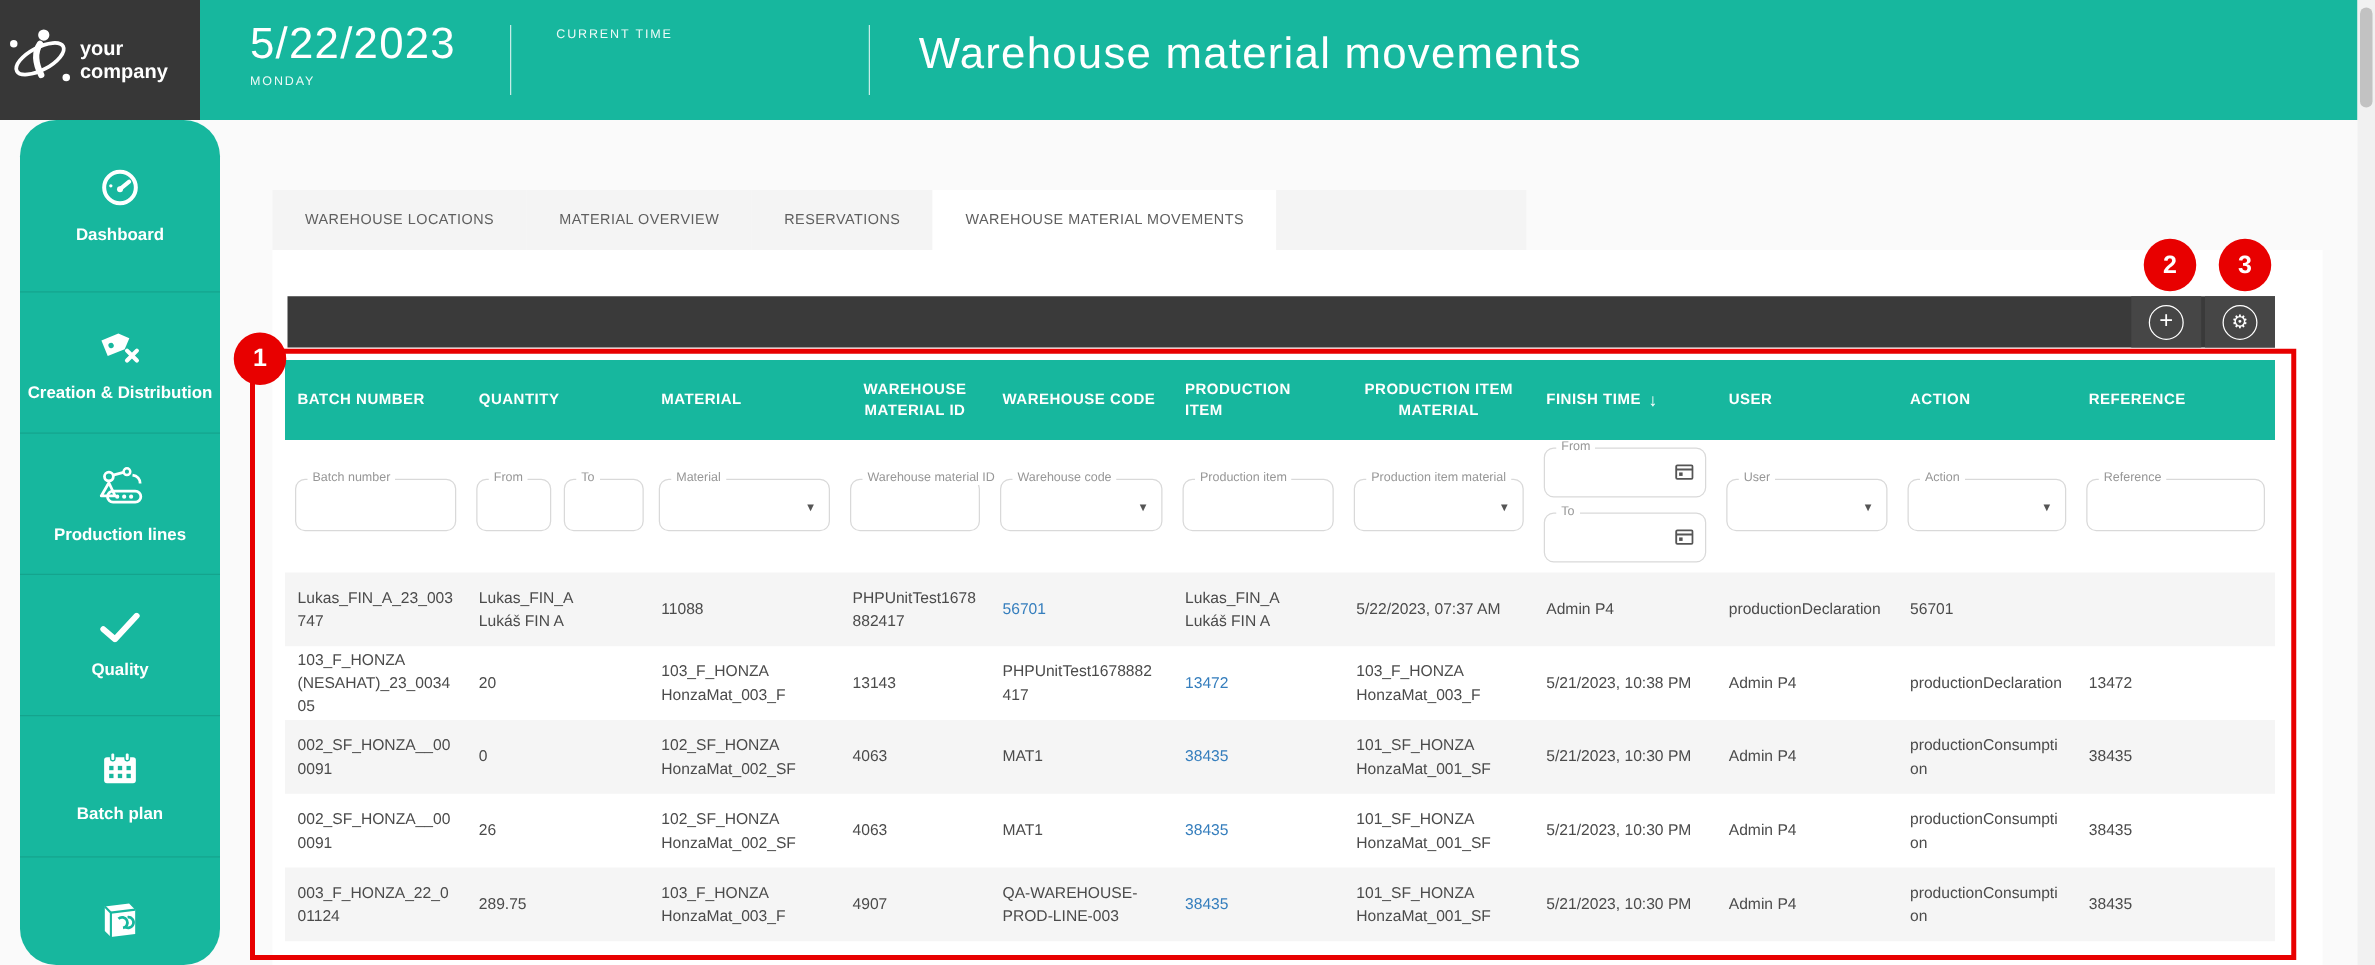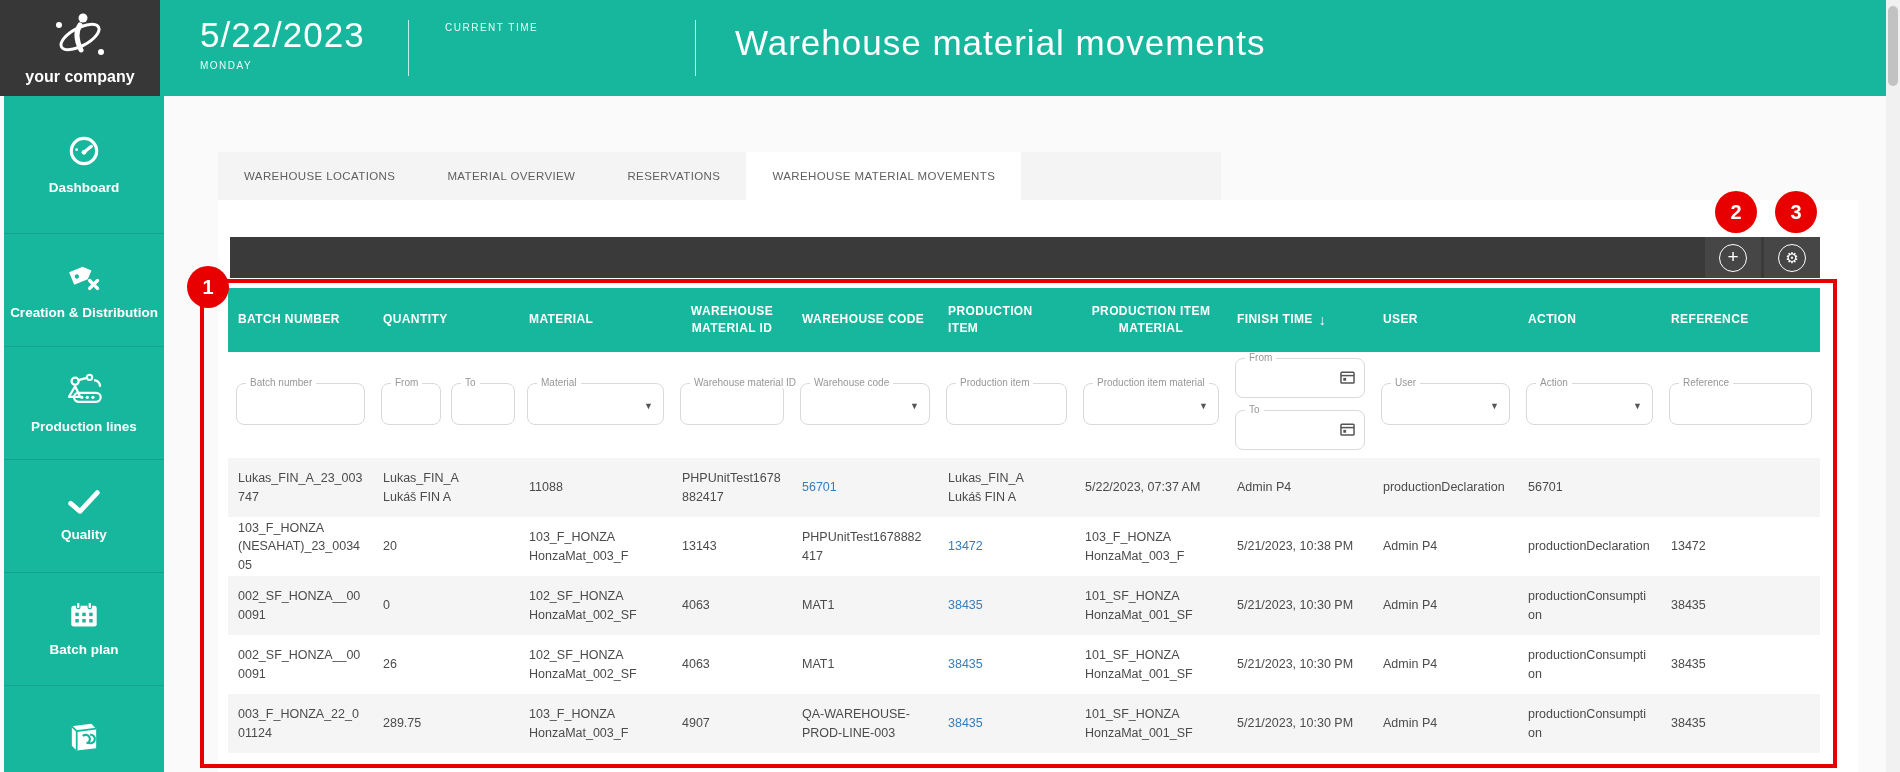--- a/index.html
+++ b/index.html
@@ -3,33 +3,33 @@
 <meta charset="utf-8">
 <style>
   html,body{margin:0;padding:0;background:#e9e9e9;}
   *{box-sizing:border-box;}
   .app{position:relative;width:1900px;height:772px;overflow:hidden;
        background:#fafafa;font-family:"Liberation Sans",sans-serif;color:#4b4b4b;}
 
   
   .header{position:absolute;left:0;top:0;width:1886px;height:96px;background:#17b79e;}
   .logo-box{position:absolute;left:0;top:0;width:160px;height:96px;background:#373737;
-            display:flex;flex-direction:column;align-items:center;justify-content:center;}
+            display:flex;align-items:center;justify-content:center;}
   .logo-text{color:#fff;font-size:16px;font-weight:bold;margin-top:2px;}
   .hdr-block{position:absolute;top:16px;color:#fff;}
   .hdr-big{font-size:35px;font-weight:300;letter-spacing:1px;line-height:38px;white-space:nowrap;}
   .hdr-small{font-size:10px;letter-spacing:1.5px;margin-top:6px;color:rgba(255,255,255,.92);}
   .hdr-divider{position:absolute;top:20px;width:1px;height:56px;background:rgba(255,255,255,.75);}
 
   
   .scrollbar{position:absolute;right:0;top:0;width:14px;height:772px;background:#f1f1f1;}
   .scroll-thumb{position:absolute;left:2px;top:6px;width:10px;height:80px;background:#c2c2c2;border-radius:5px;}
 
   
-  .sidebar{position:absolute;left:4px;top:96px;width:160px;height:676px;background:#17b79e;overflow:hidden;}
+  .sidebar{position:absolute;left:16px;top:96px;width:160px;height:676px;background:#17b79e;overflow:hidden;border-radius:29px;}
   .side-item{display:flex;flex-direction:column;align-items:center;justify-content:center;
              height:113px;border-bottom:1px solid rgba(0,0,0,.10);cursor:pointer;}
   .side-item:first-child{height:138px;}
   .side-label{color:#fff;font-size:13.5px;font-weight:600;margin-top:9px;text-align:center;padding:0 4px;}
 
   
   .tabbar{position:absolute;left:218px;top:152px;height:48px;display:flex;}
   .tab{height:48px;display:flex;align-items:center;padding:0 26px;background:#f4f4f4;
        font-size:11.5px;letter-spacing:.4px;color:#5f5f5f;cursor:pointer;white-space:nowrap;}
   .tab.active{background:#fff;}

